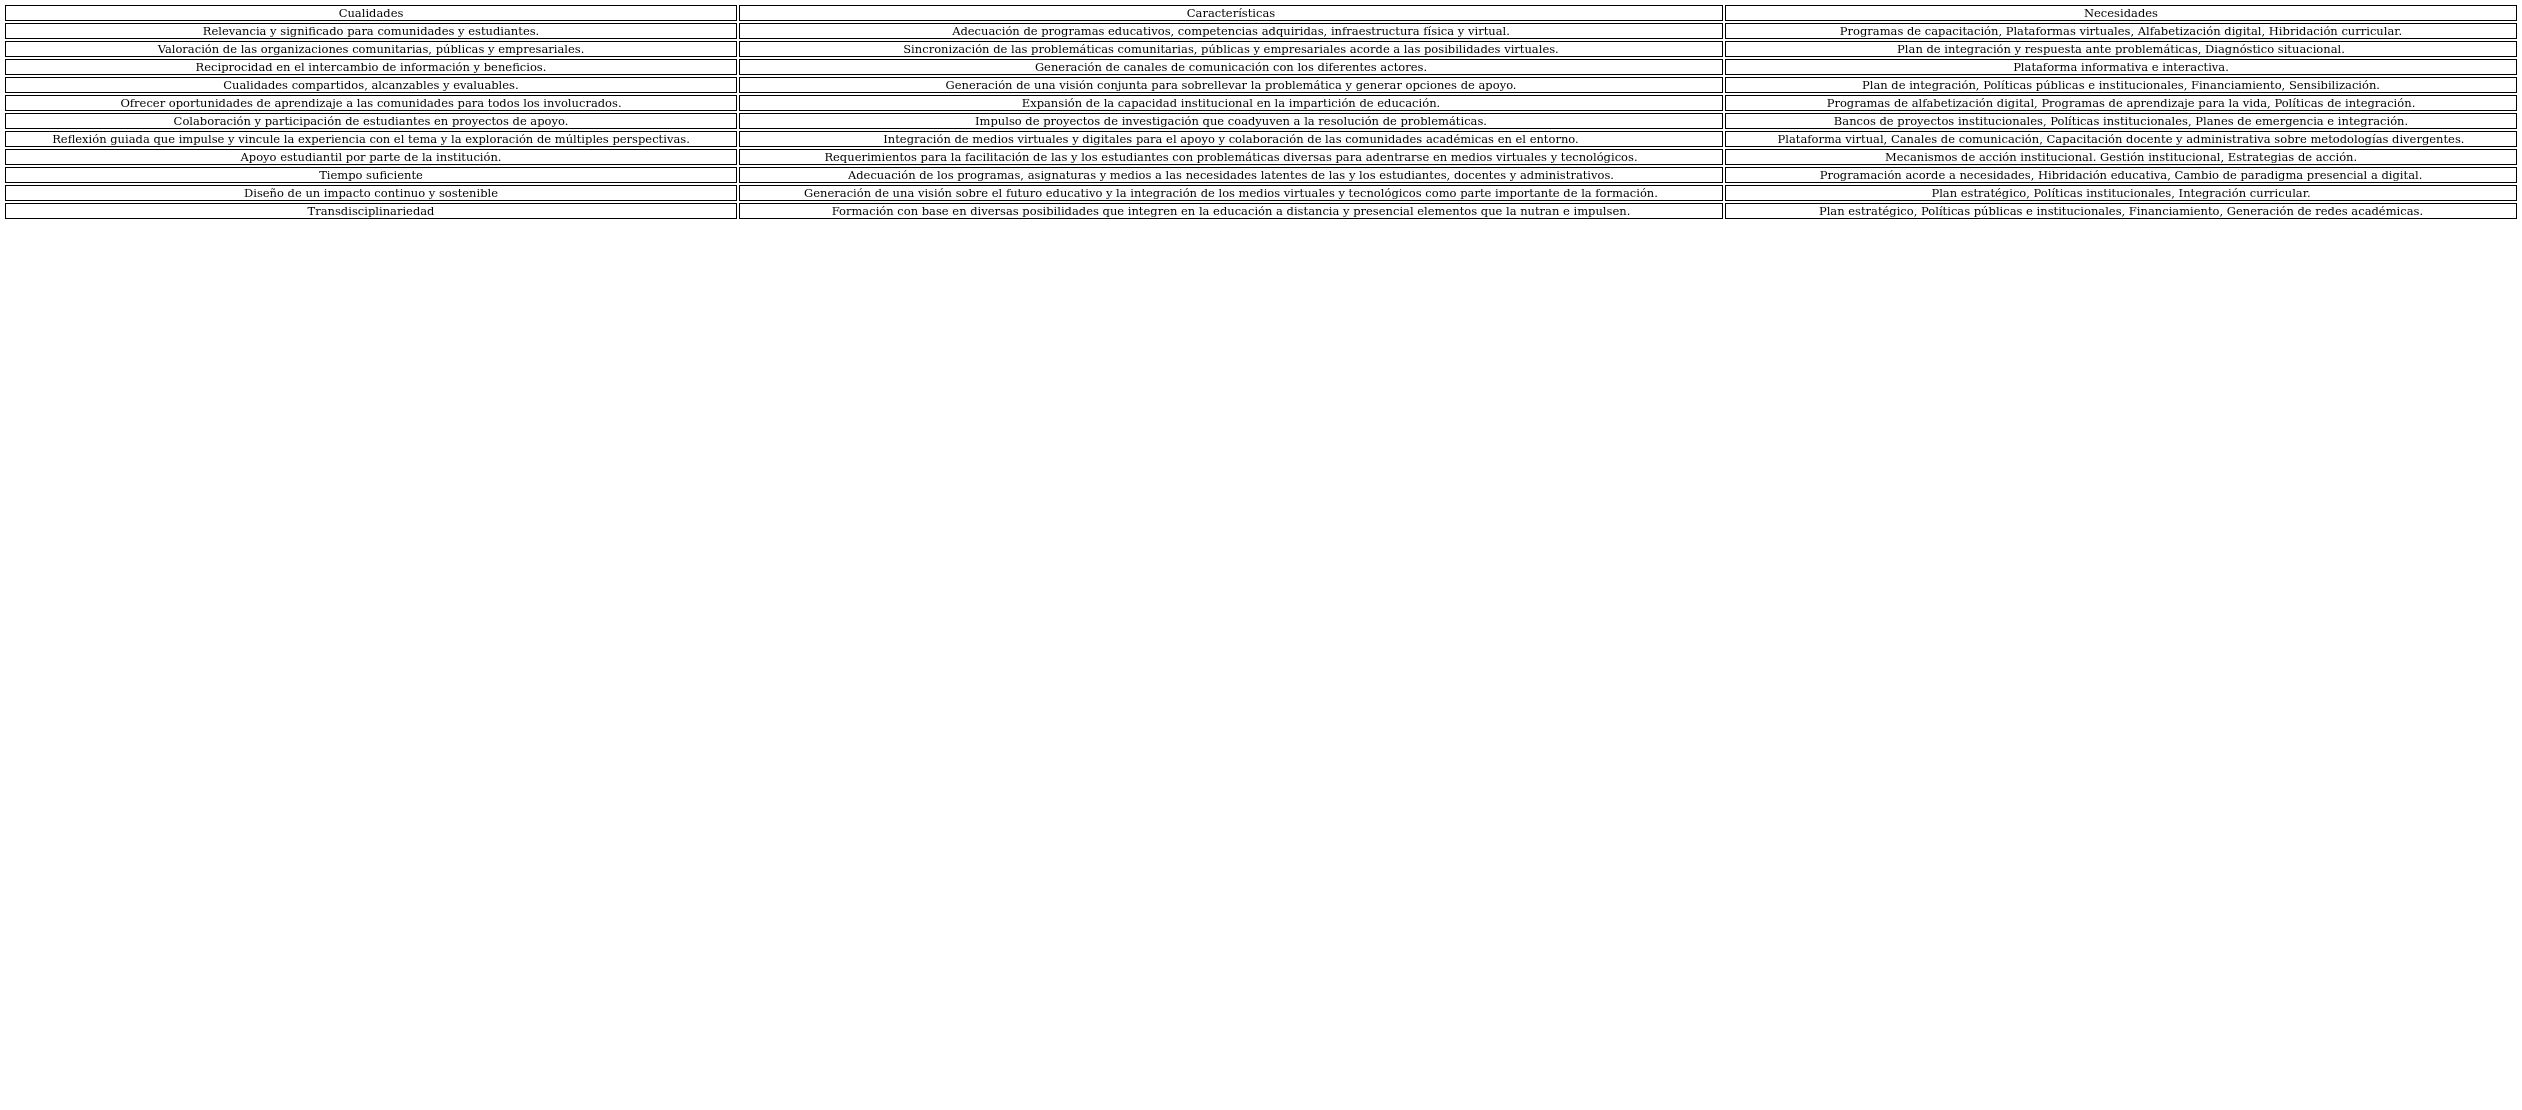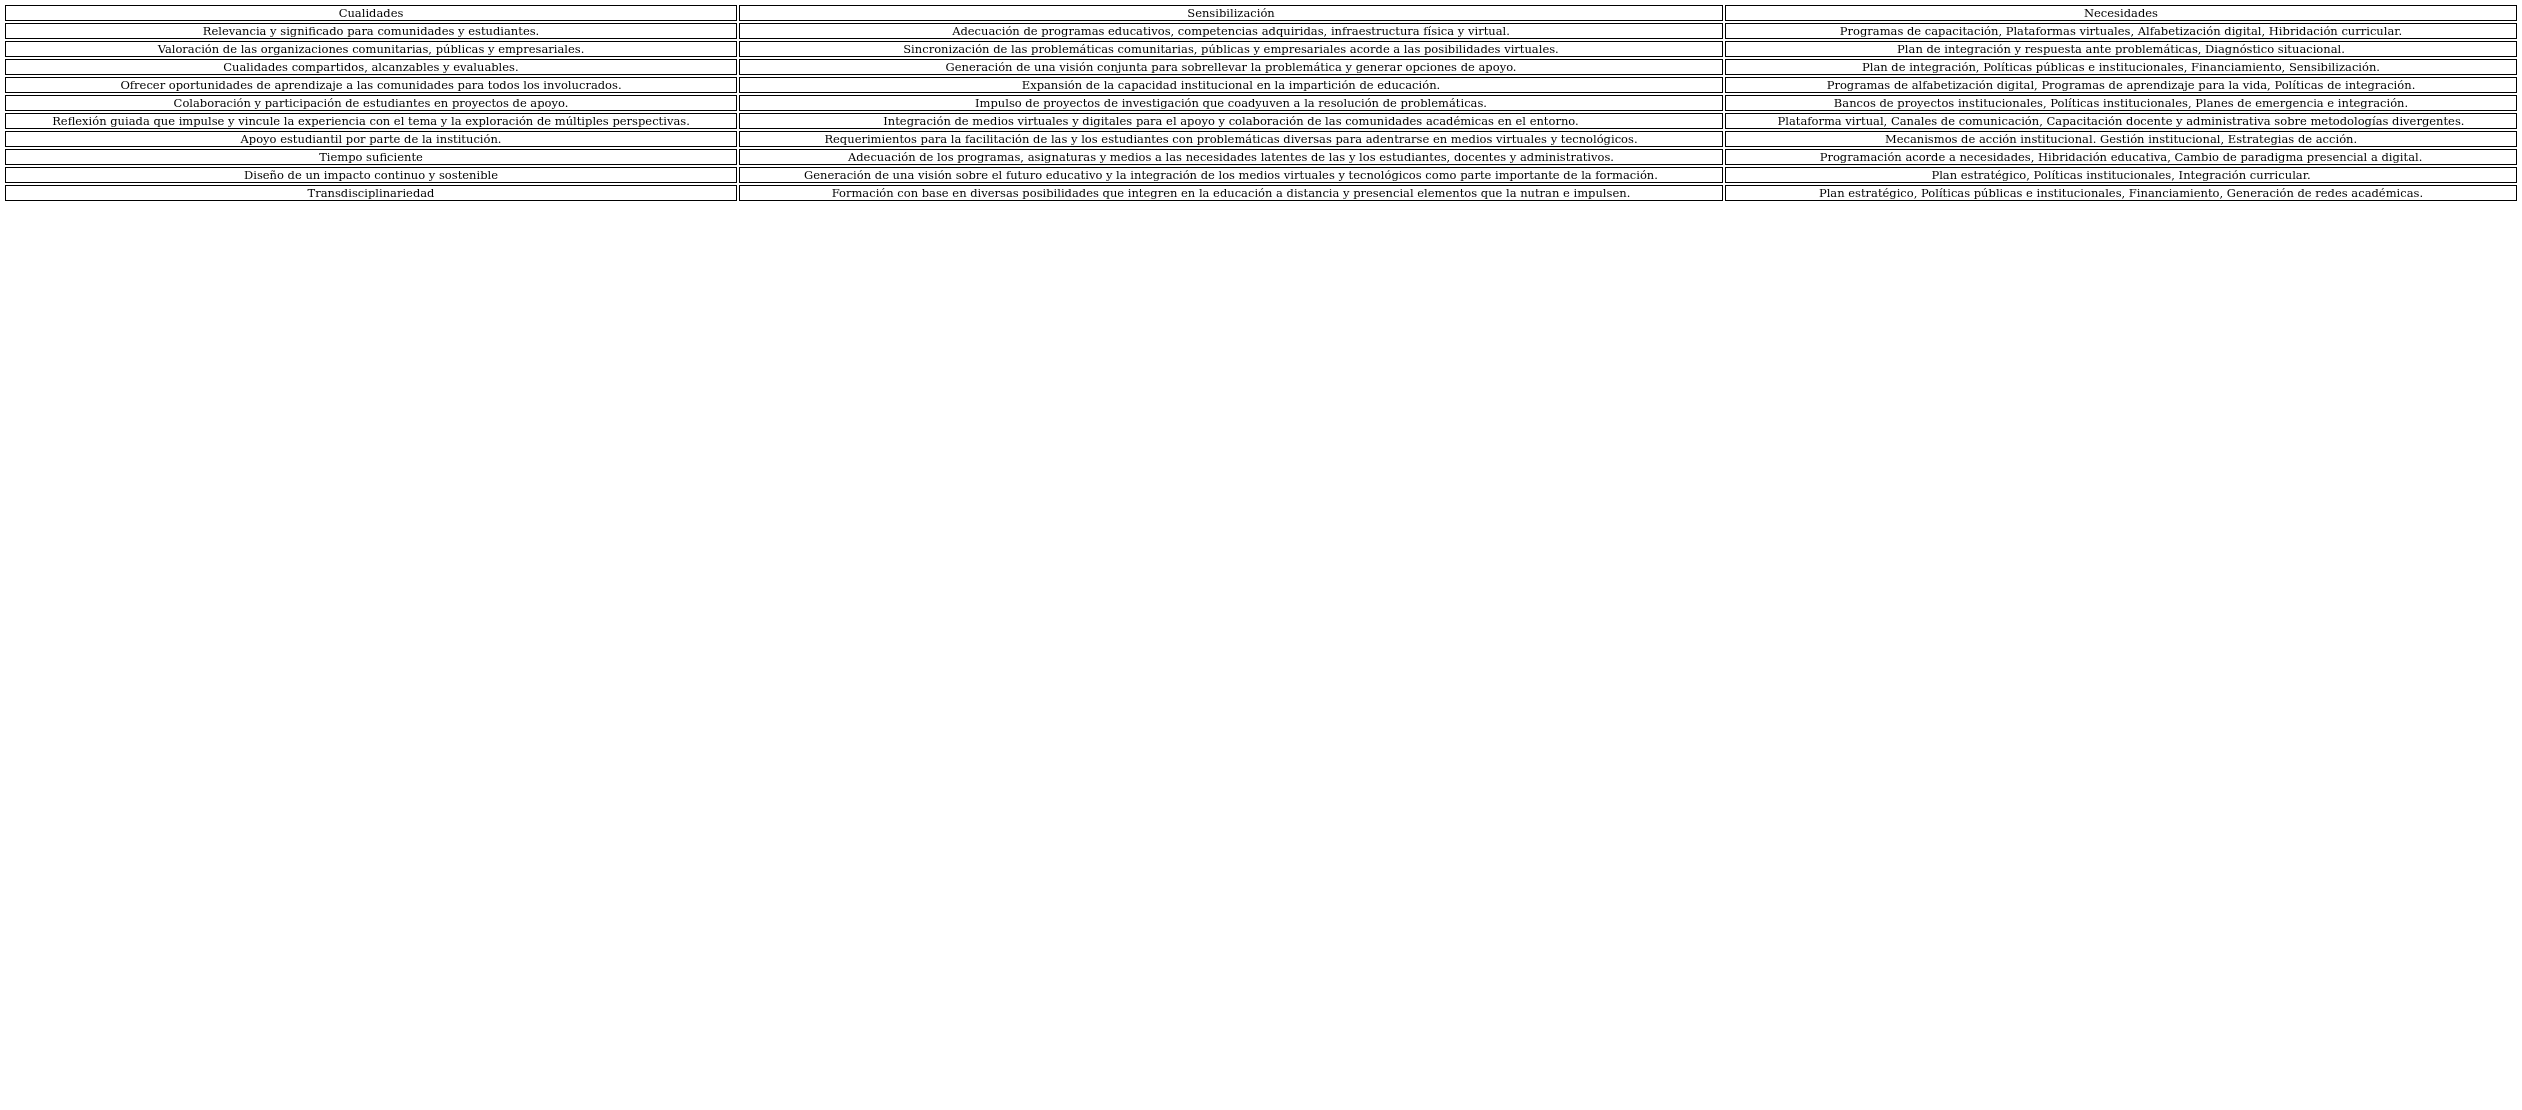--- a/index.html
+++ b/index.html
@@ -48,34 +48,39 @@
 <div class="page">
   <table class="data-table">
     <colgroup>
       <col class="col-1">
       <col class="col-2">
       <col class="col-3">
     </colgroup>
     <thead>
       <tr>
           <th>Cualidades</th>
-          <th>Sensibilización</th>
+          <th>Características</th>
           <th>Necesidades</th>
         </tr>
     </thead>
     <tbody>
         <tr>
           <td>Relevancia y significado para comunidades y estudiantes.</td>
           <td>Adecuación de programas educativos, competencias adquiridas, infraestructura física y virtual.</td>
           <td>Programas de capacitación, Plataformas virtuales, Alfabetización digital, Hibridación curricular.</td>
         </tr>
         <tr>
           <td>Valoración de las organizaciones comunitarias, públicas y empresariales.</td>
           <td>Sincronización de las problemáticas comunitarias, públicas y empresariales acorde a las posibilidades virtuales.</td>
           <td>Plan de integración y respuesta ante problemáticas, Diagnóstico situacional.</td>
+        </tr>
+        <tr>
+          <td>Reciprocidad en el intercambio de información y beneficios.</td>
+          <td>Generación de canales de comunicación con los diferentes actores.</td>
+          <td>Plataforma informativa e interactiva.</td>
         </tr>
         <tr>
           <td>Cualidades compartidos, alcanzables y evaluables.</td>
           <td>Generación de una visión conjunta para sobrellevar la problemática y generar opciones de apoyo.</td>
           <td>Plan de integración, Políticas públicas e institucionales, Financiamiento, Sensibilización.</td>
         </tr>
         <tr>
           <td>Ofrecer oportunidades de aprendizaje a las comunidades para todos los involucrados.</td>
           <td>Expansión de la capacidad institucional en la impartición de educación.</td>
           <td>Programas de alfabetización digital, Programas de aprendizaje para la vida, Políticas de integración.</td>

